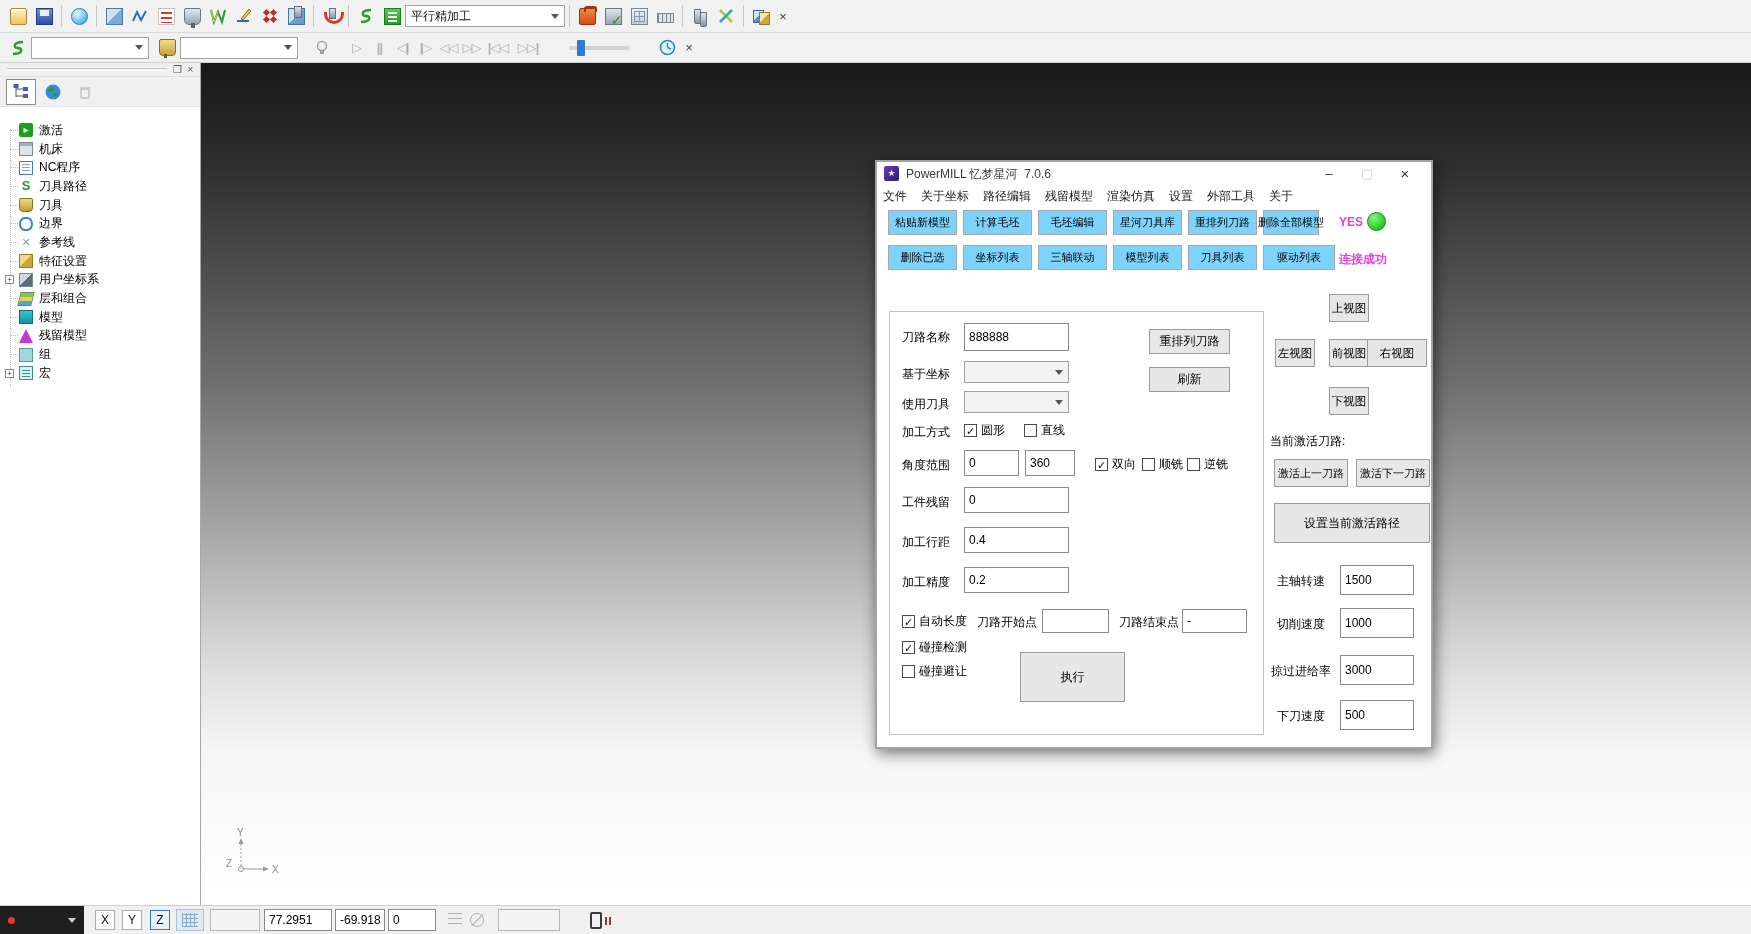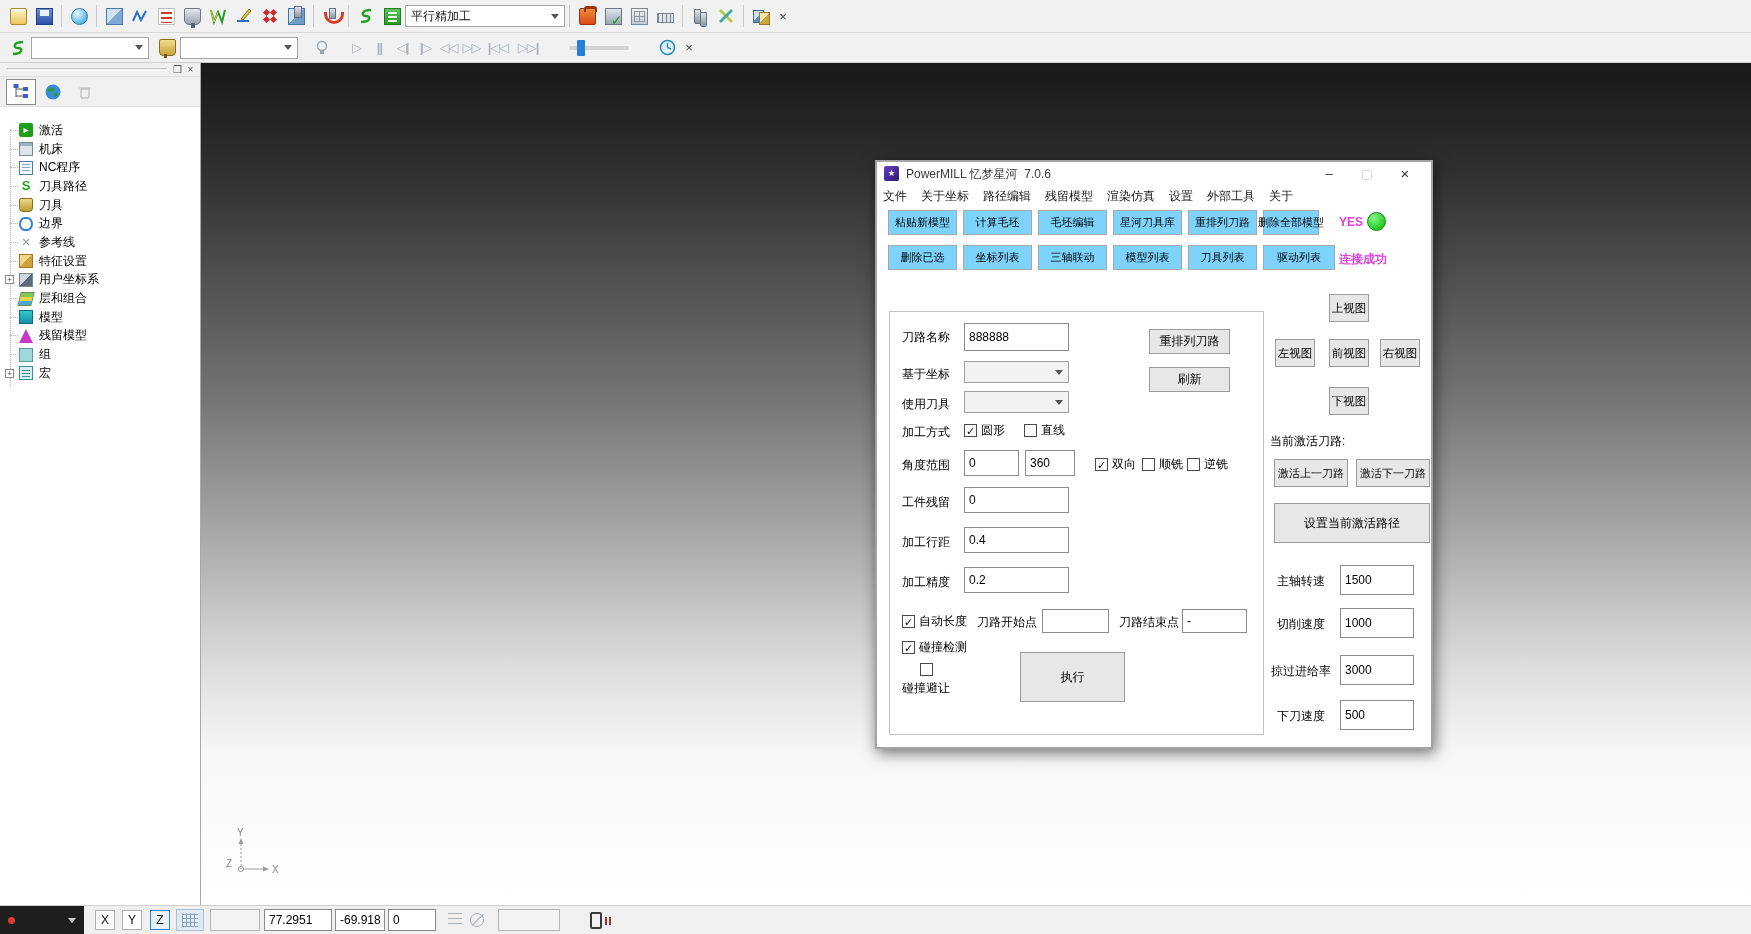--- a/index.html
+++ b/index.html
@@ -540,38 +540,38 @@
     </span>
     <span class="flabel" style="left:100px;top:452px;">刀路开始点</span>
     <input class="tin" style="left: 165px; top: 447px; width: 67px; height: 24px;" value="">
     <span class="flabel" style="left:242px;top:452px;">刀路结束点</span>
     <input class="tin" style="left: 305px; top: 447px; width: 65px; height: 24px;" value="-">
 
     <span class="cb" style="left:25px;top:477px;">
       <span class="box">✓</span>
       <span class="cl">碰撞检测</span>
     </span>
-    <span class="cb" style="left:25px;top:501px;flex-direction:column;">
+    <span class="cb" style="left:25px;top:501px;">
       <span class="box"></span>
       <span class="cl">碰撞避让</span>
     </span>
     <div class="wbtn" style="left:143px;top:490px;width:105px;height:50px;">
         <span style="position:static">执行</span>
       </div>
 
     <div class="wbtn" style="left:452px;top:132px;width:40px;height:28px;font-size:11.5px;">
         <span style="position:static">上视图</span>
       </div>
     <div class="wbtn" style="left:398px;top:177px;width:40px;height:28px;font-size:11.5px;">
         <span style="position:static">左视图</span>
       </div>
     <div class="wbtn" style="left:452px;top:177px;width:40px;height:28px;font-size:11.5px;">
         <span style="position:static">前视图</span>
       </div>
-    <div class="wbtn" style="left:503px;top:177px;width:40px;height:28px;font-size:11.5px;">
+    <div class="wbtn" style="left:490px;top:177px;width:60px;height:28px;font-size:11.5px;">
         <span style="position:static">右视图</span>
       </div>
     <div class="wbtn" style="left:452px;top:225px;width:40px;height:28px;font-size:11.5px;">
         <span style="position:static">下视图</span>
       </div>
 
     <span class="flabel" style="left:393px;top:271px;">当前激活刀路:</span>
     <div class="wbtn" style="left:397px;top:297px;width:74px;height:28px;font-size:11px;">
         <span style="position:static">激活上一刀路</span>
       </div>

